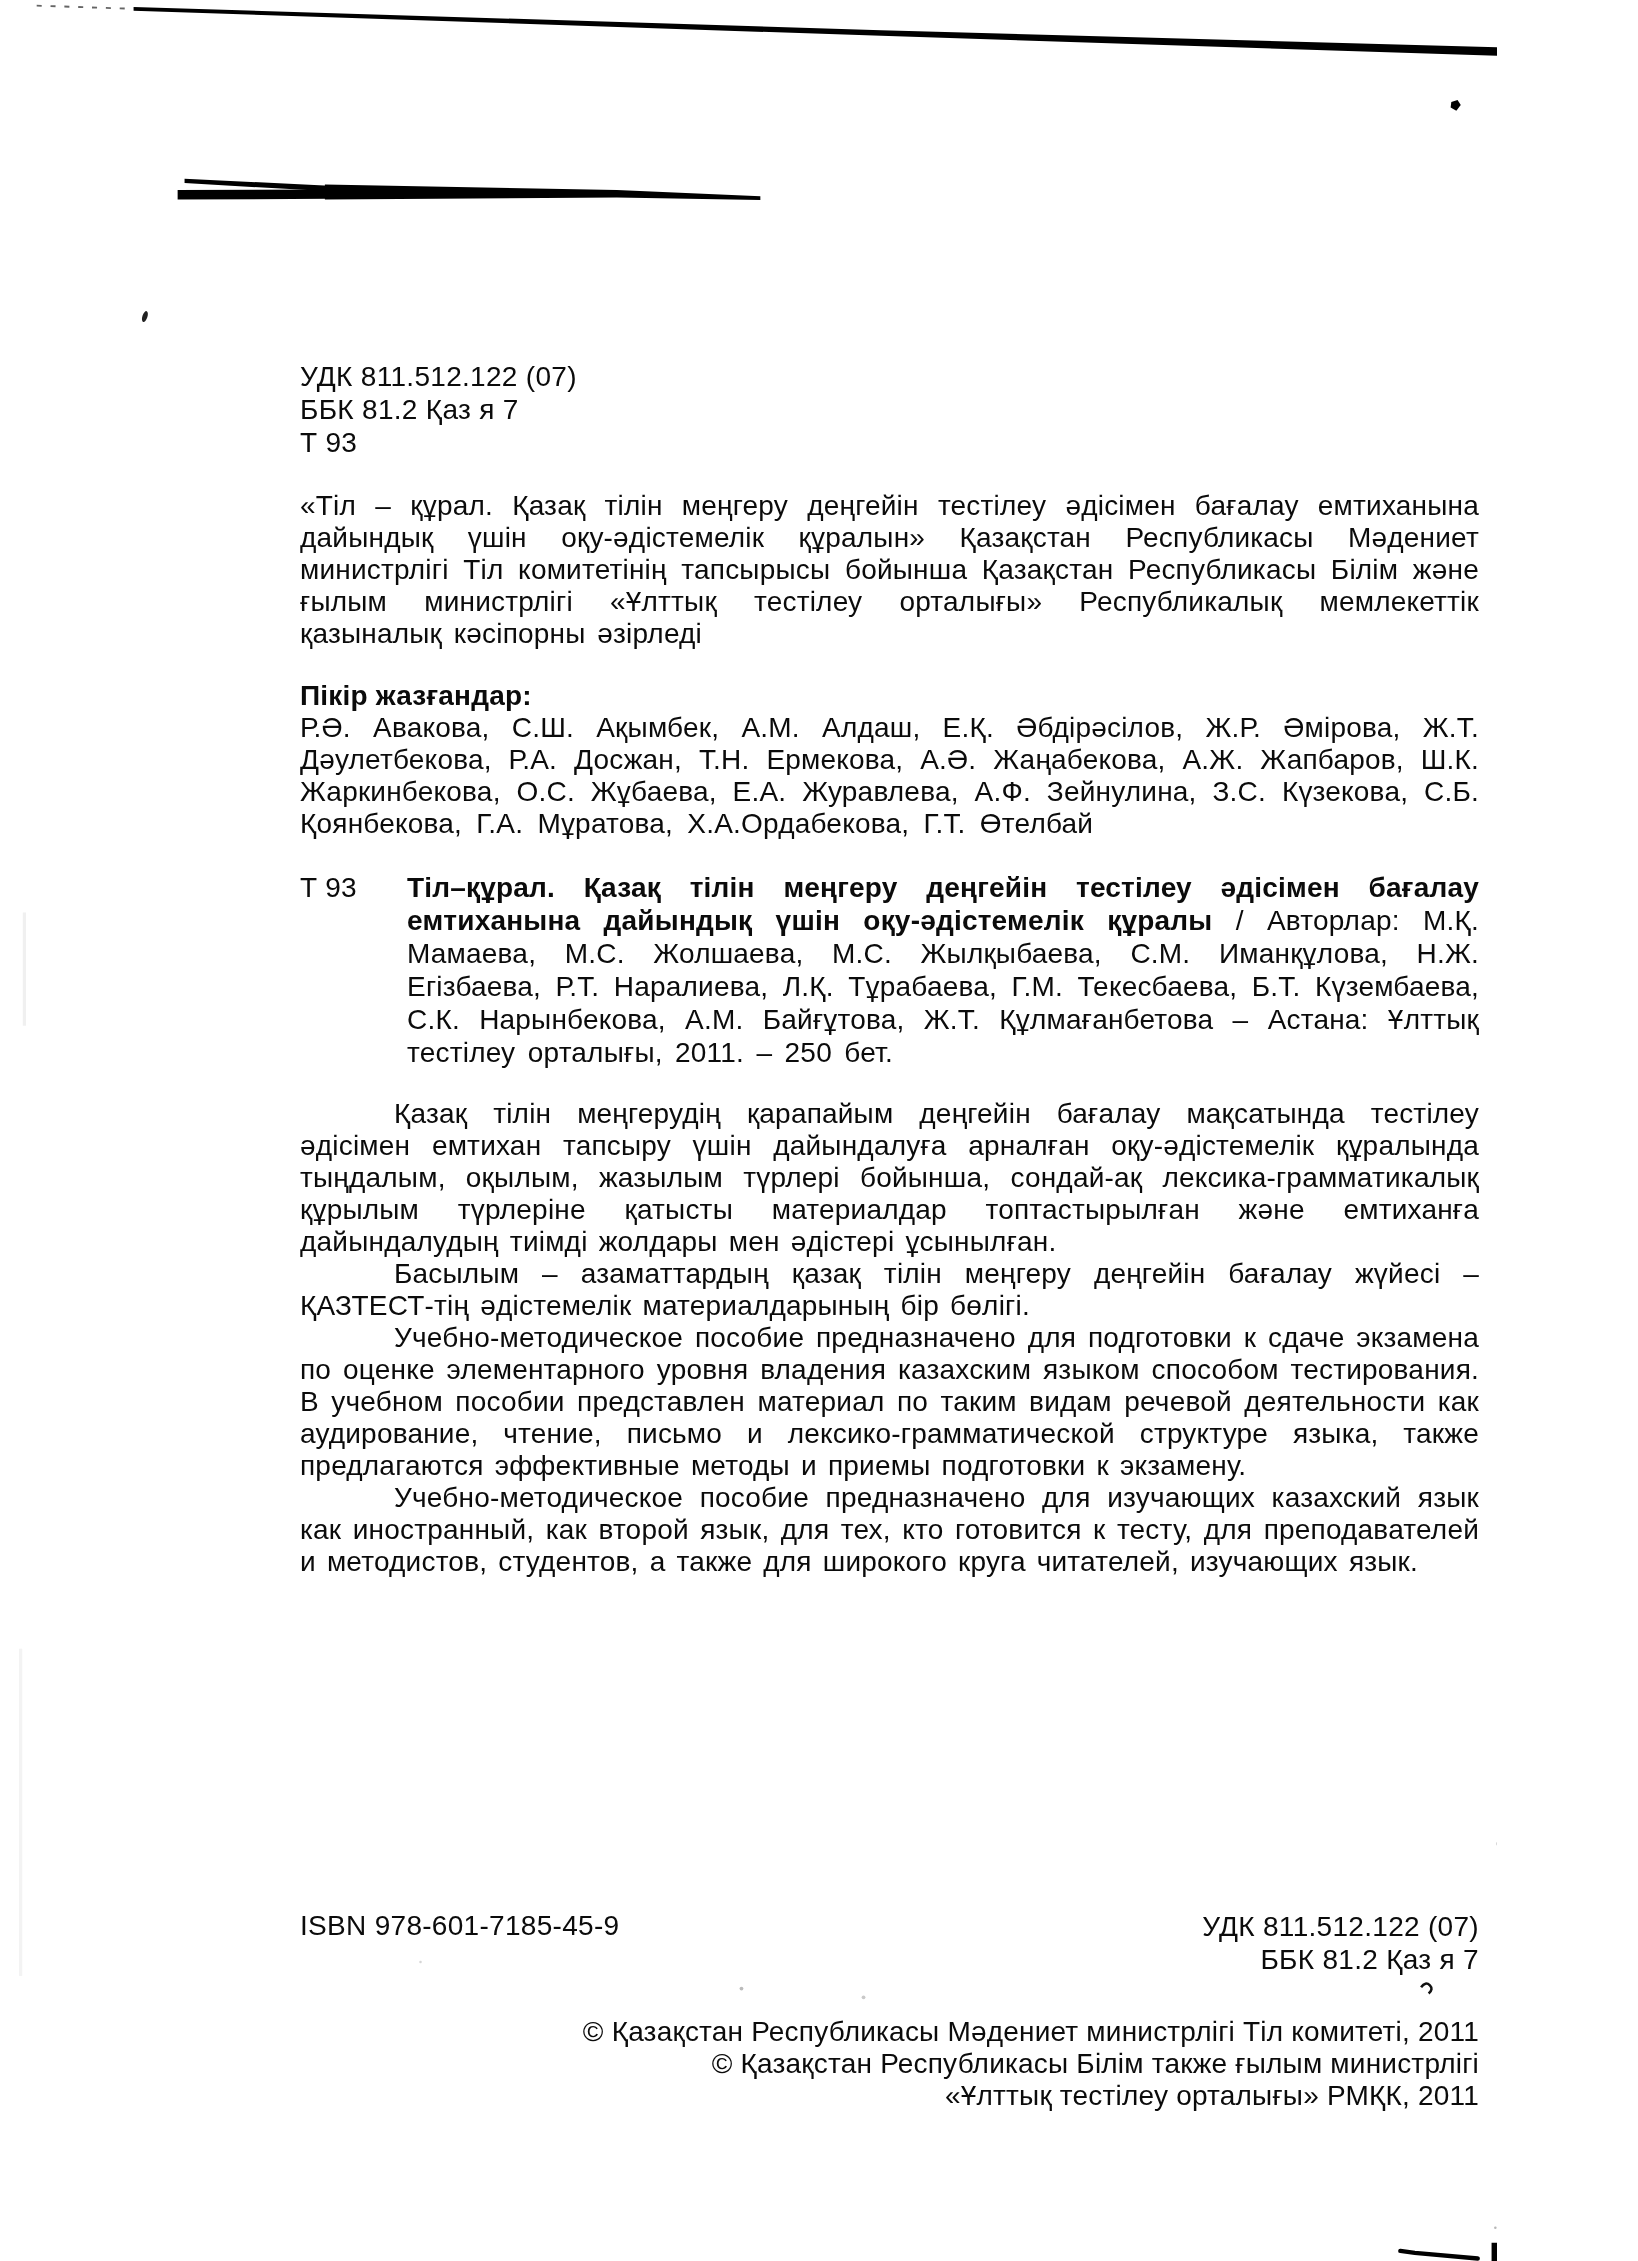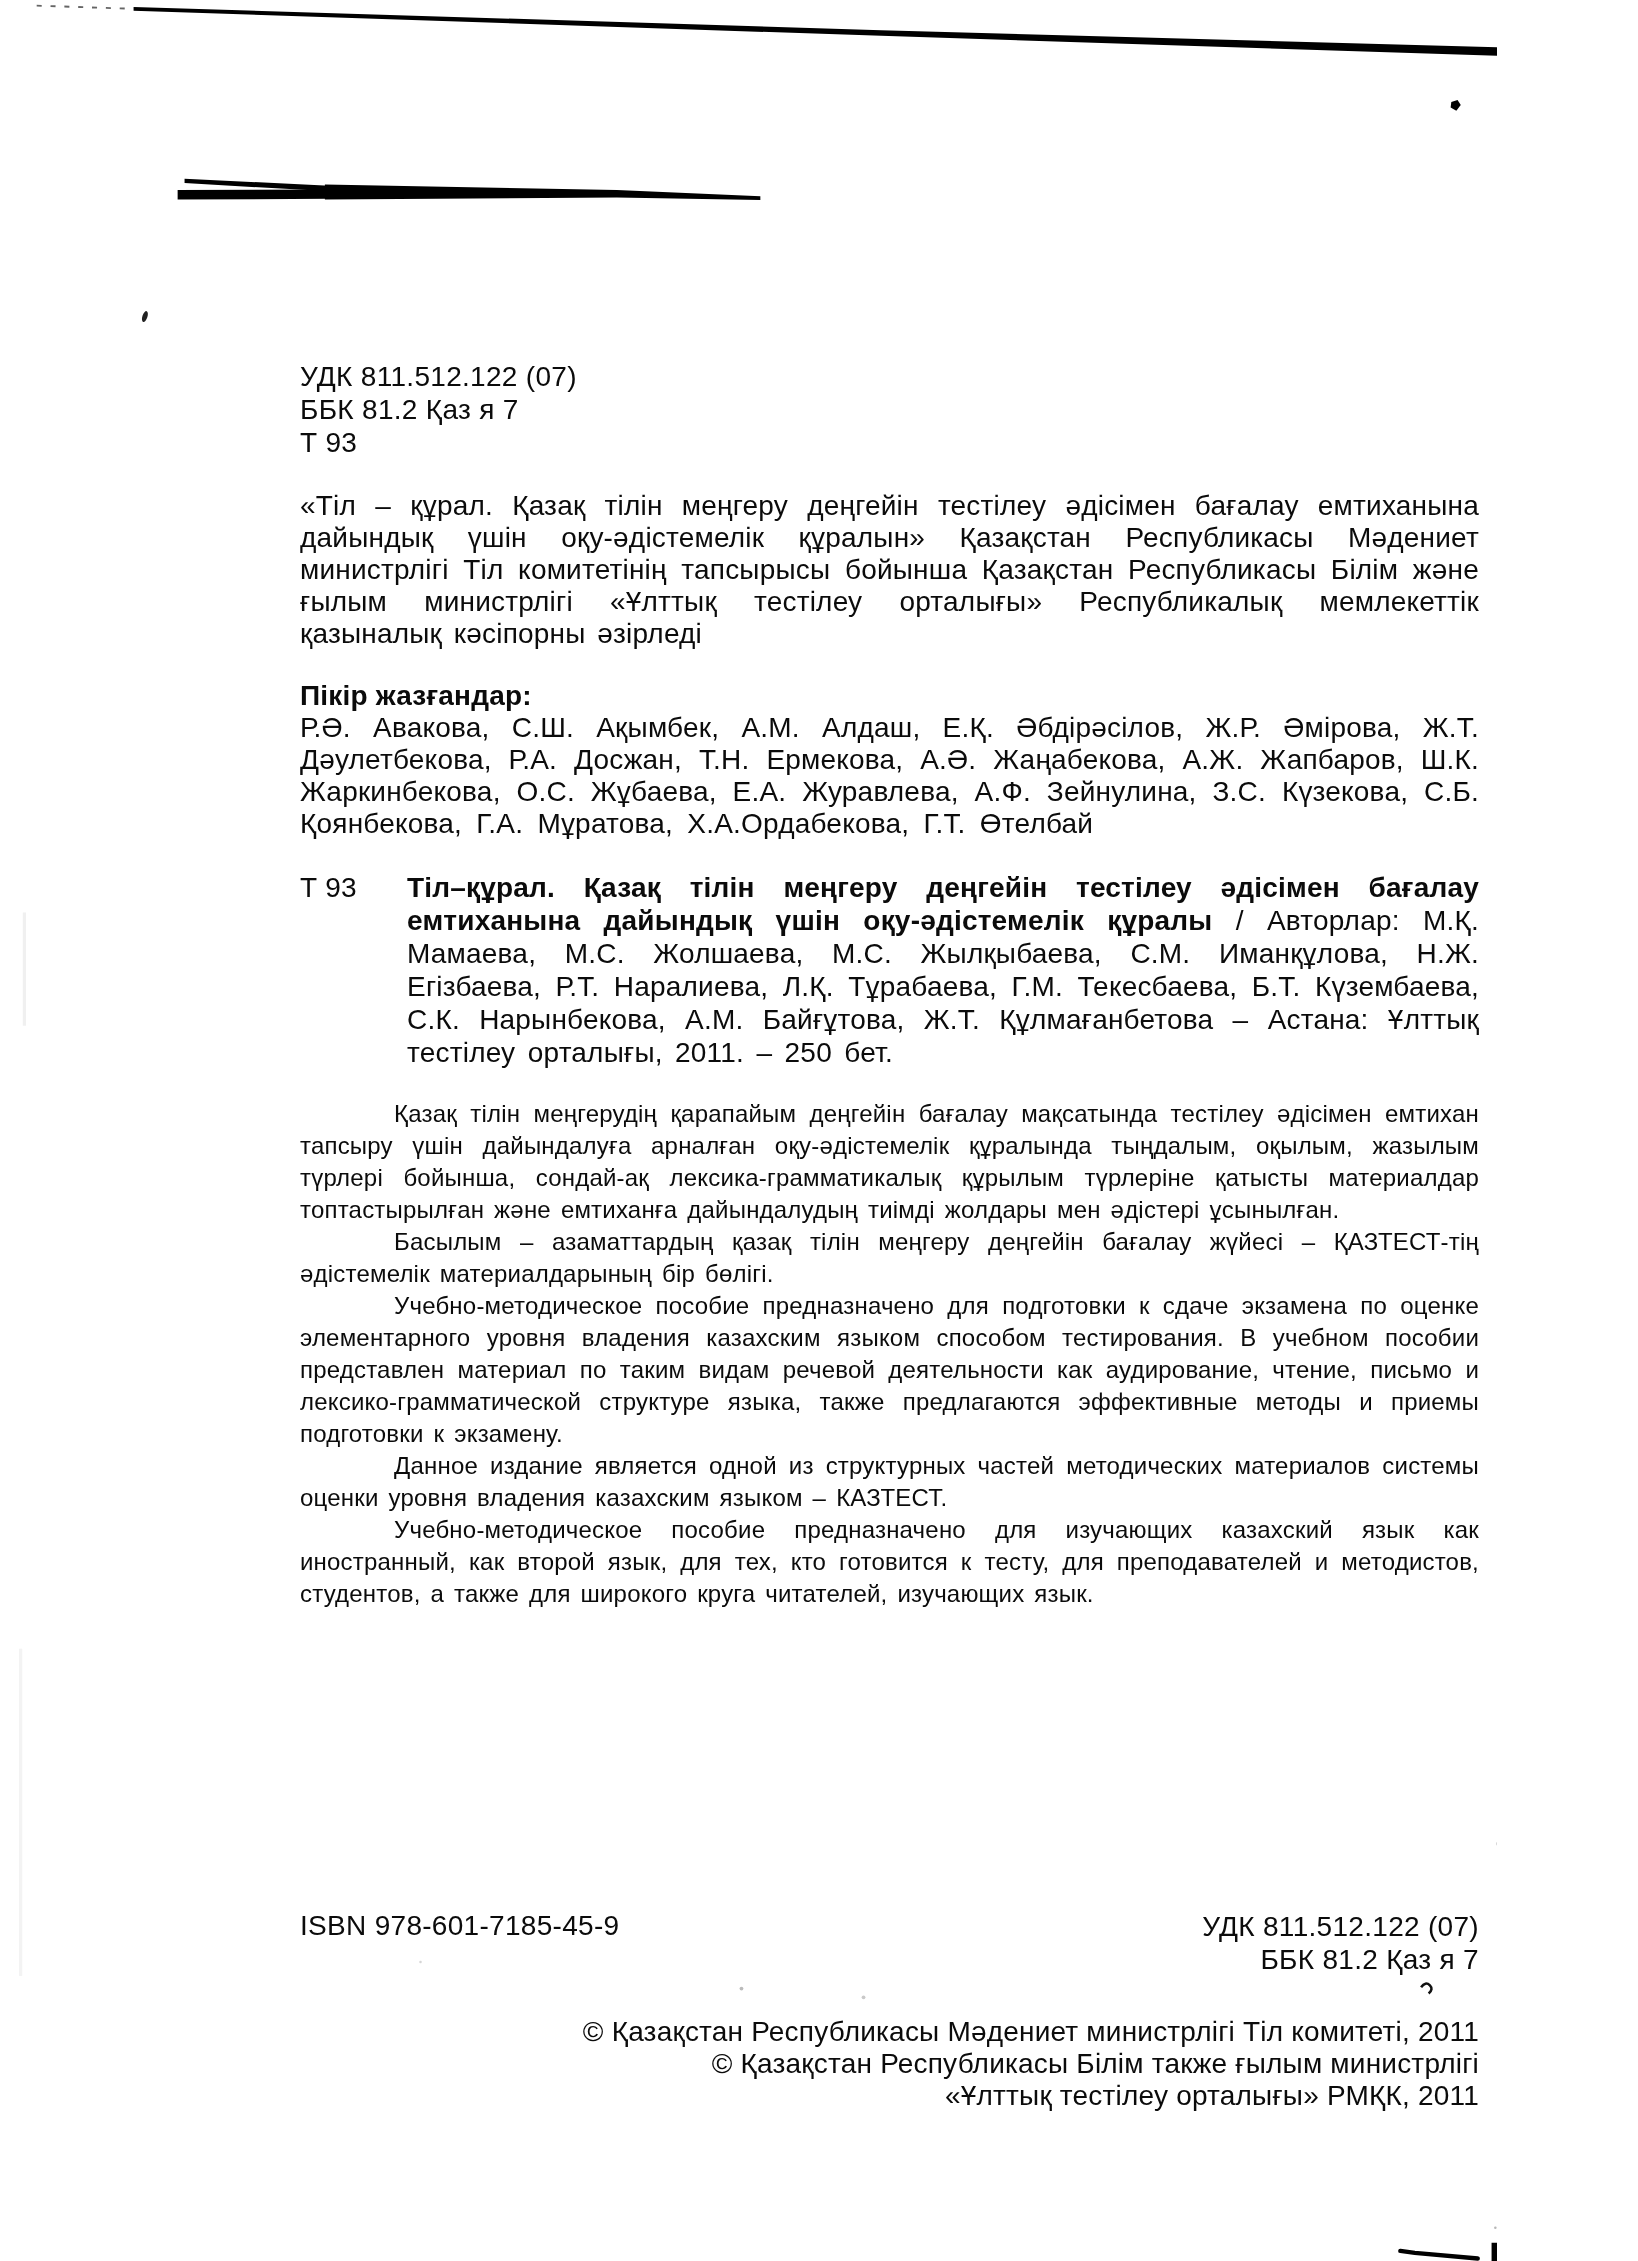--- a/index.html
+++ b/index.html
@@ -19,21 +19,21 @@
     font-size:28px;line-height:32px;letter-spacing:0.2px;word-spacing:3.8px;
     text-align:justify;
   }
   .reviewers{left:300px;top:680px;width:1179px;font-size:28px;line-height:32px;letter-spacing:0.2px;}
   .rev-head{font-weight:700;}
   .rev-names{text-align:justify;word-spacing:6.3px;}
   .catalog{left:300px;top:871px;width:1179px;font-size:28px;line-height:33px;letter-spacing:0.2px;}
   .catalog-code{position:absolute;left:0;top:0;}
   .catalog-text{margin-left:107px;text-align:justify;word-spacing:4.4px;}
   .b{font-weight:700;}
-  .annotation{left:300px;top:1098px;width:1179px;font-size:24px;line-height:32px;letter-spacing:0.2px;}
+  .annotation{left:300px;top:1098px;width:1179px;font-size:28px;line-height:32px;letter-spacing:0.2px;}
   .annotation p{margin:0;text-indent:94px;text-align:justify;word-spacing:3.1px;}
   .isbn-row{left:300px;top:1910px;width:1179px;font-size:28px;letter-spacing:0.3px;}
   .isbn{position:absolute;left:0;top:0;}
   .codes-bottom{position:absolute;right:0;top:0;text-align:right;line-height:33px;}
   .copyright{left:300px;top:2016px;width:1179px;font-size:28px;line-height:32px;letter-spacing:0.2px;text-align:right;}
 </style>
 </head>
 <body>
 
 <div class="page">
@@ -104,21 +104,20 @@
     <div class="catalog-text">
       <span class="b">Тіл–құрал. Қазақ тілін меңгеру деңгейін тестілеу әдісімен бағалау емтиханына дайындық үшін оқу-әдістемелік құралы</span>
       <span>/ Авторлар: М.Қ. Мамаева, М.С. Жолшаева, М.С. Жылқыбаева, С.М. Иманқұлова, Н.Ж. Егізбаева, Р.Т. Наралиева, Л.Қ. Тұрабаева, Г.М. Текесбаева, Б.Т. Күзембаева, С.К. Нарынбекова, А.М. Байғұтова, Ж.Т. Құлмағанбетова – Астана: Ұлттық тестілеу орталығы, 2011. – 250 бет.</span>
     </div>
   </div>
 
   <div class="txt annotation">
     <p>Қазақ тілін меңгерудің қарапайым деңгейін бағалау мақсатында тестілеу әдісімен емтихан тапсыру үшін дайындалуға арналған оқу-әдістемелік құралында тыңдалым, оқылым, жазылым түрлері бойынша, сондай-ақ лексика-грамматикалық құрылым түрлеріне қатысты материалдар топтастырылған және емтиханға дайындалудың тиімді жолдары мен әдістері ұсынылған.</p>
     <p>Басылым – азаматтардың қазақ тілін меңгеру деңгейін бағалау жүйесі – ҚАЗТЕСТ-тің әдістемелік материалдарының бір бөлігі.</p>
     <p>Учебно-методическое пособие предназначено для подготовки к сдаче экзамена по оценке элементарного уровня владения казахским языком способом тестирования. В учебном пособии представлен материал по таким видам речевой деятельности как аудирование, чтение, письмо и лексико-грамматической структуре языка, также предлагаются эффективные методы и приемы подготовки к экзамену.</p>
-    <p>Данное издание является одной из структурных частей методических материалов системы оценки уровня владения казахским языком – КАЗТЕСТ.</p>
     <p>Учебно-методическое пособие предназначено для изучающих казахский язык как иностранный, как второй язык, для тех, кто готовится к тесту, для преподавателей и методистов, студентов, а также для широкого круга читателей, изучающих язык.</p>
   </div>
 
   <div class="txt isbn-row">
     <span class="isbn">ISBN 978-601-7185-45-9</span>
     <span class="codes-bottom">
       <div>УДК 811.512.122 (07)</div>
       <div>ББК 81.2 Қаз я 7</div>
     </span>
   </div>

